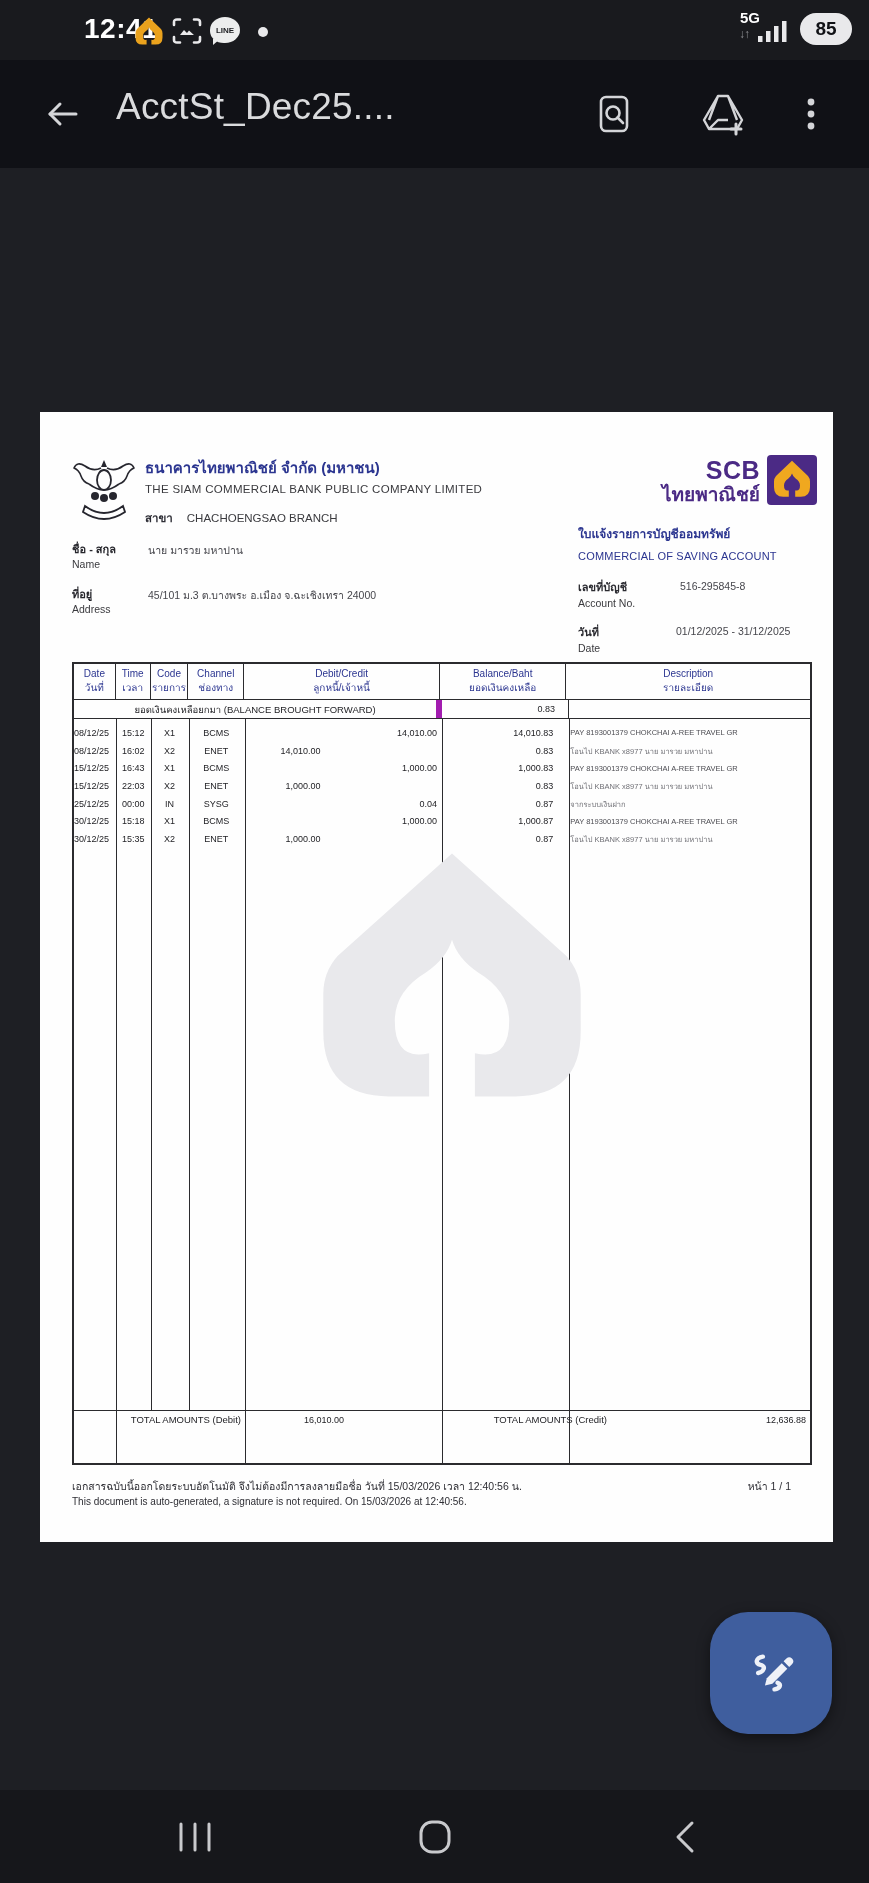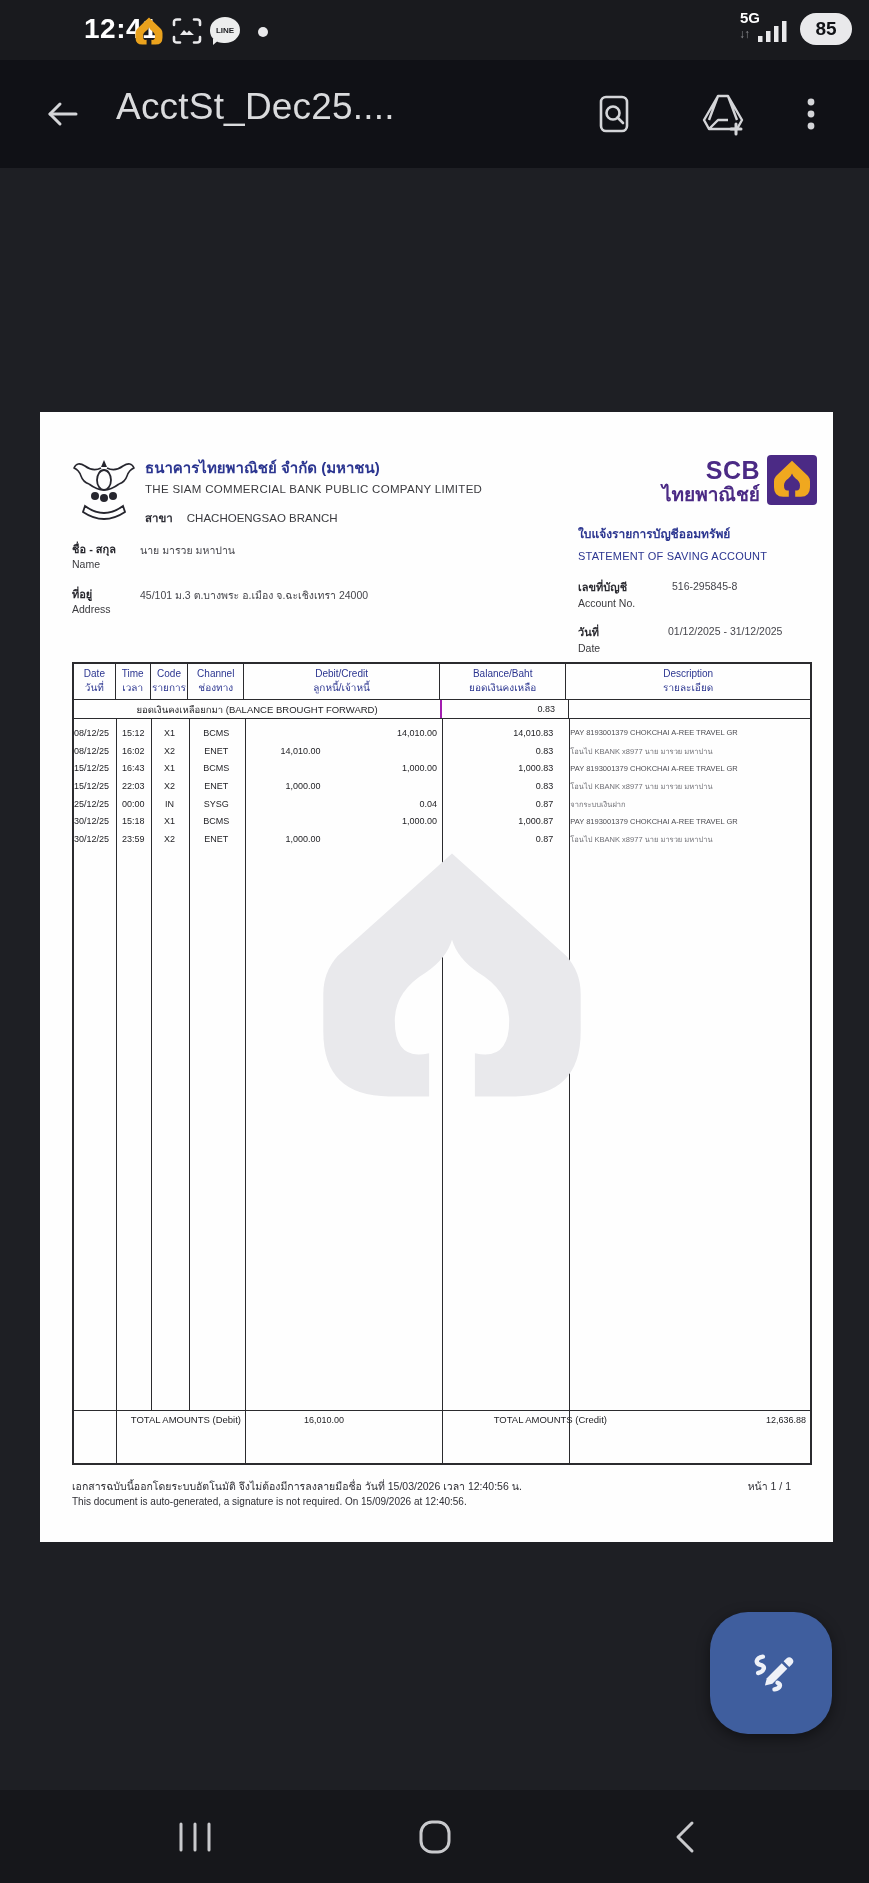--- a/index.html
+++ b/index.html
@@ -34,34 +34,34 @@
   .pg-banken{position:absolute;left:105px;top:71px;font-size:11.5px;color:#3a3a3e;letter-spacing:0.3px;white-space:nowrap;}
   .pg-branch{position:absolute;left:105px;top:97px;font-size:11.5px;color:#3a3a3e;white-space:nowrap;}
   .pg-branch b{color:#2c2c34;font-weight:700;margin-right:14px;}
   .scb-txt{position:absolute;left:470px;top:46px;width:250px;text-align:right;color:var(--purple);line-height:1.0;}
   .scb-txt .t1{font-size:25px;font-weight:700;letter-spacing:0.5px;}
   .scb-txt .t2{font-size:19px;font-weight:700;margin-top:2px;}
   .scb-sq{position:absolute;left:727px;top:43px;width:50px;height:50px;background:var(--purple);border-radius:4px;display:flex;align-items:center;justify-content:center;}
 
   .fld-label{font-size:11px;font-weight:700;color:#2a2a30;white-space:nowrap;}
   .fld-sub{font-size:10.5px;color:#3a3a3e;white-space:nowrap;}
-  .fld-val{font-size:10.5px;color:#46464c;white-space:nowrap;}
+  .fld-val{font-size:10.5px;color:#46464c;white-space:nowrap;margin-left:8px;}
   .stmt-t1{position:absolute;left:538px;top:112px;font-size:12px;font-weight:700;color:var(--navy);white-space:nowrap;}
   .stmt-t2{position:absolute;left:538px;top:138px;font-size:11px;color:var(--navy);letter-spacing:0.2px;white-space:nowrap;}
 
   
   .tbl{position:absolute;left:32px;top:250px;width:740px;height:803px;border:2px solid #2b2b2e;background:transparent;}
   .thead{position:relative;height:36px;border-bottom:1px solid #2b2b2e;display:flex;}
   .th{display:flex;flex-direction:column;align-items:center;justify-content:center;gap:1px;border-right:1px solid #2b2b2e;}
   .th:last-child{border-right:none;}
   .th .en{font-size:10px;color:var(--navy);}
   .th .thx{font-size:10px;color:var(--navy);}
   .w-date{width:42px}.w-time{width:35px}.w-code{width:38px}.w-chan{width:56px}.w-dc{width:197px}.w-bal{width:127px}.w-desc{width:245px}
   .bbf{position:relative;height:19px;border-bottom:1px solid #2b2b2e;display:flex;align-items:center;}
-  .bbf .lab{width:368px;text-align:center;font-size:9.5px;color:#232327;border-right:2px solid #a21caf;height:100%;display:flex;align-items:center;justify-content:center;}
+  .bbf .lab{width:368px;text-align:center;font-size:9.5px;color:#232327;border-right:6px solid #a21caf;height:100%;display:flex;align-items:center;justify-content:center;}
   .bbf .bal{width:127px;text-align:right;padding-right:13px;font-size:9px;color:#232327;border-right:1px solid #2b2b2e;height:100%;display:flex;align-items:center;justify-content:flex-end;}
   .tbody{position:relative;height:691px;overflow:hidden;}
   .vl{position:absolute;top:0;width:1px;height:100%;background:#2b2b2e;}
   .rows{position:absolute;left:0;top:5px;width:100%;}
   .trow{height:17.7px;display:flex;align-items:center;font-size:9px;color:#232327;}
   .trow .c{white-space:nowrap;overflow:visible;}
   .c.date{width:42px;text-align:left;}
   .c.time{width:35px;text-align:center;}
   .c.code{width:38px;text-align:center;}
   .c.chan{width:56px;text-align:center;}
@@ -190,21 +190,21 @@
         <div class="t1">SCB</div>
         <div class="t2">ไทยพาณิชย์</div>
       </div>
       <div class="scb-sq">
         <svg width="40" height="40" viewBox="0 0 100 100">
           <path d="M50,2 L90,40 Q95,46 95,54 L95,68 Q95,92 72,92 L58,92 L58,76 Q70,79 70,64 Q70,53 59,46 Q52,41 50,34 Q48,41 41,46 Q30,53 30,64 Q30,79 42,76 L42,92 L28,92 Q5,92 5,68 L5,54 Q5,46 10,40 Z" fill="#f0a81f"></path>
         </svg>
       </div>
 
       <div class="stmt-t1">ใบแจ้งรายการบัญชีออมทรัพย์</div>
-      <div class="stmt-t2">STATEMENT OF SAVING ACCOUNT</div>
+      <div class="stmt-t2">COMMERCIAL OF SAVING ACCOUNT</div>
 
       <div class="abs fld-label" style="left:32px;top:128px;color:#26262c">ชื่อ - สกุล</div>
       <div class="abs fld-sub" style="left:32px;top:146px">Name</div>
       <div class="abs fld-val" style="left:100px;top:130px">นาย มารวย มหาปาน</div>
 
       <div class="abs fld-label" style="left:32px;top:173px;color:#26262c">ที่อยู่</div>
       <div class="abs fld-sub" style="left:32px;top:191px">Address</div>
       <div class="abs fld-val" style="left:100px;top:175px">45/101 ม.3 ต.บางพระ อ.เมือง จ.ฉะเชิงเทรา 24000</div>
 
       <div class="abs fld-label navy" style="left:538px;top:166px">เลขที่บัญชี</div>
@@ -324,21 +324,21 @@
     <div class="c code">X1</div>
     <div class="c chan">BCMS</div>
     <div class="c debit"></div>
     <div class="c credit">1,000.00</div>
     <div class="c bal">1,000.87</div>
     <div class="c desc">PAY 8193001379 CHOKCHAI A-REE TRAVEL GR</div>
   </div>
 
   <div class="trow">
     <div class="c date">30/12/25</div>
-    <div class="c time">23:59</div>
+    <div class="c time">15:35</div>
     <div class="c code">X2</div>
     <div class="c chan">ENET</div>
     <div class="c debit">1,000.00</div>
     <div class="c credit"></div>
     <div class="c bal">0.87</div>
     <div class="c desc th-desc">โอนไป KBANK x8977 นาย มารวย มหาปาน</div>
   </div>
 </div>
         </div>
 
@@ -362,21 +362,21 @@
             <div class="tot-cred">4</div>
           </div>
           <div class="vl" style="left:42px"></div>
             <div class="vl" style="left:171px"></div>
           <div class="vl" style="left:368px"></div>
             <div class="vl" style="left:495px"></div>
         </div>
       </div>
 
       <div class="foot-th">เอกสารฉบับนี้ออกโดยระบบอัตโนมัติ จึงไม่ต้องมีการลงลายมือชื่อ วันที่ 15/03/2026 เวลา 12:40:56 น.</div>
-      <div class="foot-en">This document is auto-generated, a signature is not required. On 15/09/2026 at 12:40:56.</div>
+      <div class="foot-en">This document is auto-generated, a signature is not required. On 15/03/2026 at 12:40:56.</div>
       <div class="foot-pg">หน้า 1 / 1</div>
     </div>
   </div>
 
   <div class="fab">
     <svg width="56" height="56" viewBox="0 0 24 24">
       <g stroke="#eef1f8" stroke-width="1.9" fill="none" stroke-linecap="round">
         <path d="M8.5,5 C5.5,5.5 5,8 7.5,8.5 C10,9 9,11.5 6.5,12"></path>
         <path d="M13.5,19 C16,18.6 16.5,17 14.8,16.2"></path>
       </g>

